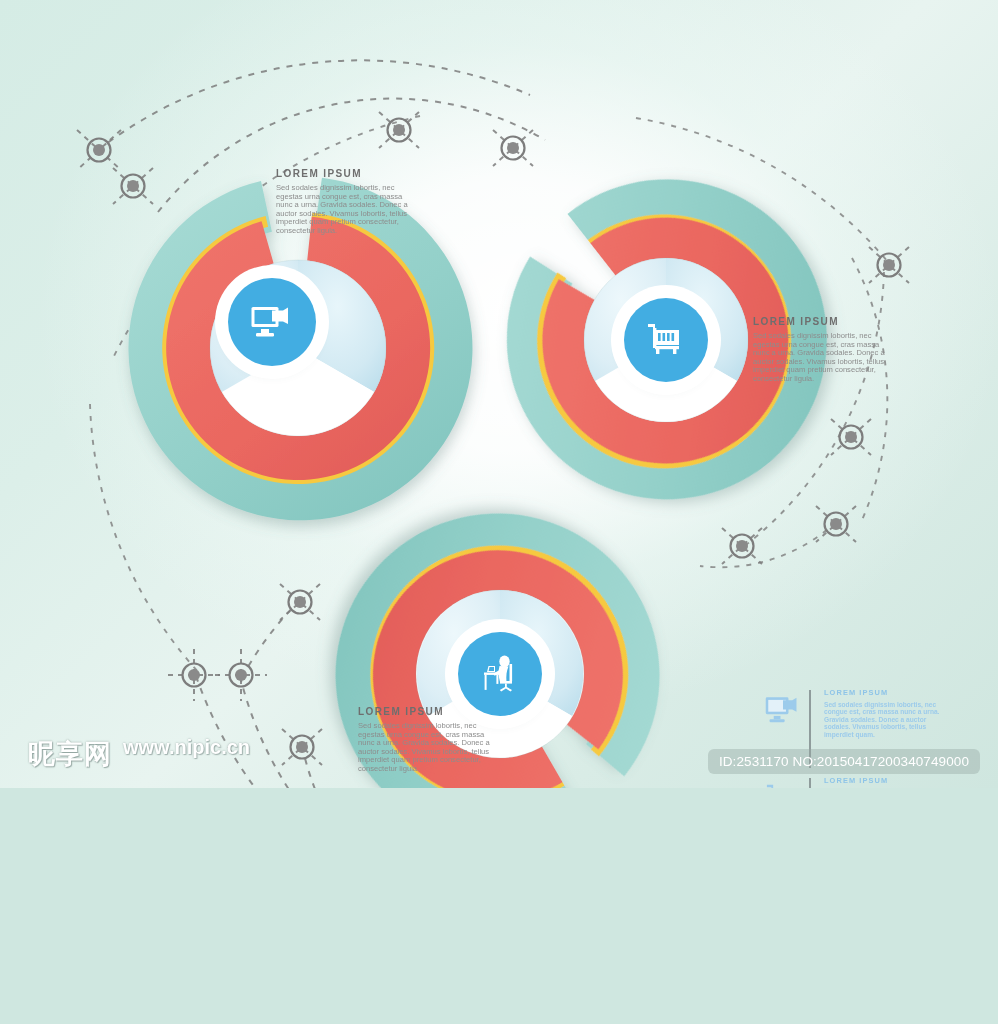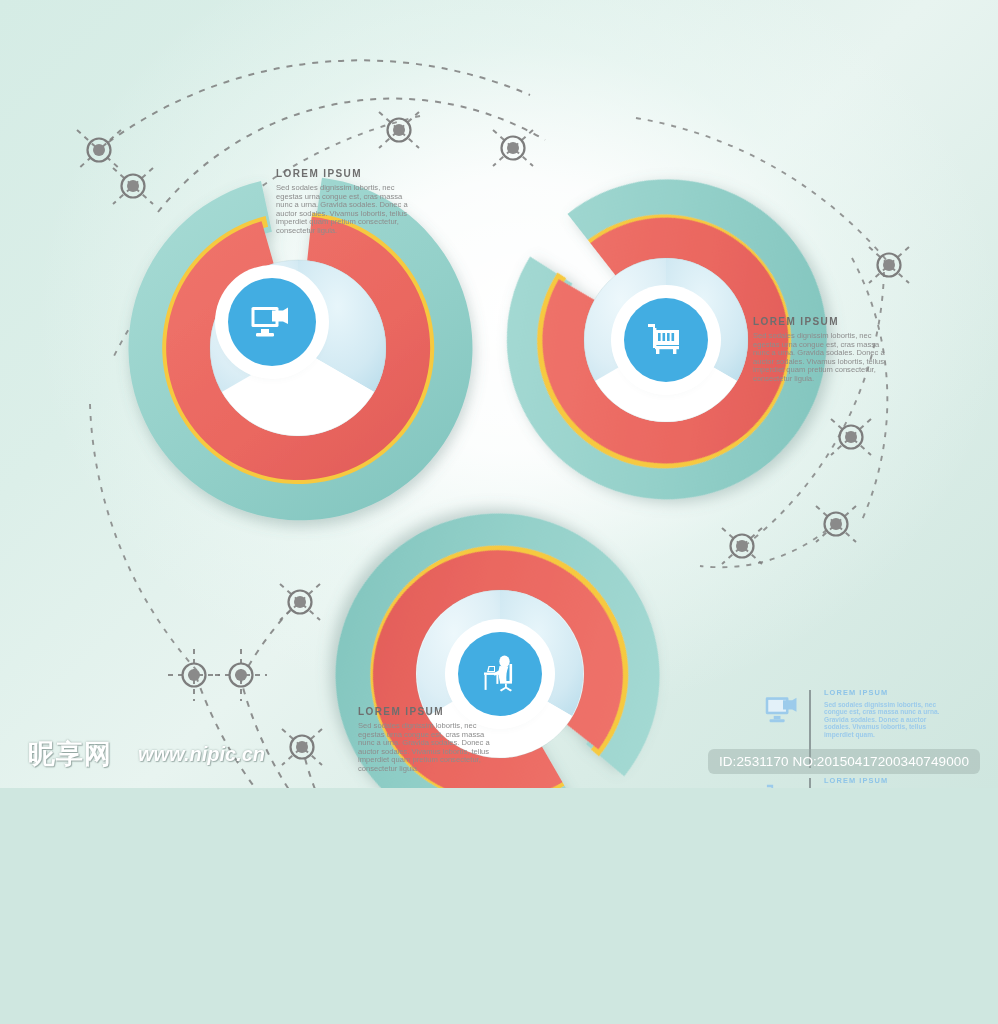--- a/index.html
+++ b/index.html
@@ -55,28 +55,28 @@
   .legend-head{
     font-size:7.4px;font-weight:bold;letter-spacing:1.1px;color:#8ec4e8;
     margin:0 0 4px 0;filter:blur(.35px);
   }
   .legend-body{
     font-size:6.6px;line-height:7.4px;font-weight:bold;color:#9ccbeb;
     width:120px;margin:0;filter:blur(.4px);
   }
 
   
-  #wm{position:absolute;left:28px;bottom:16px;display:flex;align-items:center;gap:26px;}
+  #wm{position:absolute;left:28px;bottom:16px;display:flex;gap:11px;}
   #wm .wm-cn{
     font-family:"DejaVu Sans",sans-serif;font-size:27px;font-weight:bold;
     color:#ffffff;letter-spacing:1px;
     text-shadow:0 0 2px rgba(120,140,135,.75),1px 1px 1px rgba(110,130,125,.55);
   }
   #wm .wm-url{
-    font-size:20px;font-style:italic;font-weight:bold;color:#ffffff;
+    font-size:20px;font-weight:bold;color:#ffffff;
     text-shadow:0 0 2px rgba(120,140,135,.7),1px 1px 1px rgba(110,130,125,.5);
   }
   #idbox{
     position:absolute;right:18px;bottom:14px;
     background:rgba(150,170,165,.42);
     color:#ffffff;font-size:13.5px;letter-spacing:.1px;
     padding:5px 11px;white-space:nowrap;border-radius:6px;
   }
 </style>
 </head>

